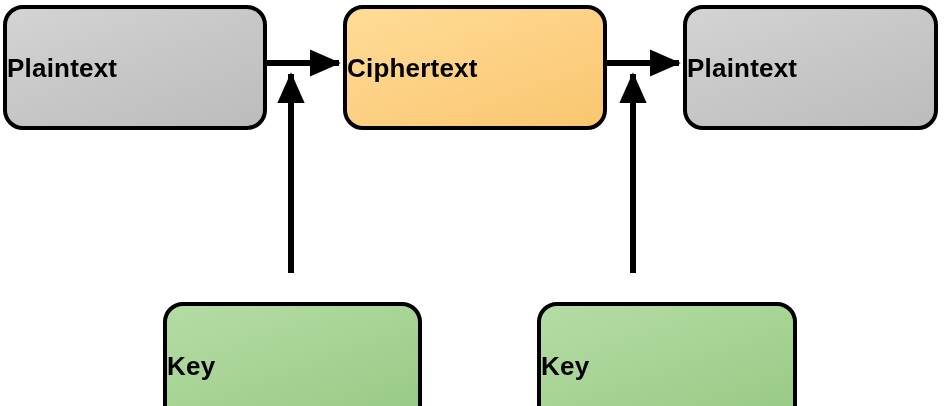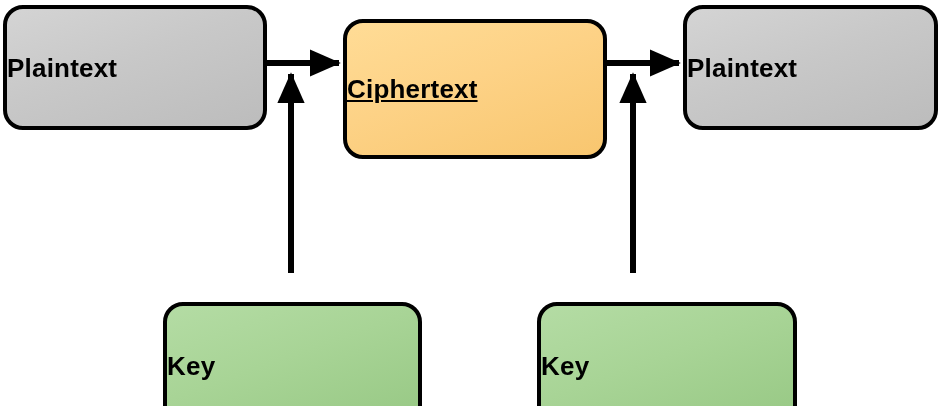--- a/index.html
+++ b/index.html
@@ -81,21 +81,21 @@
 
     <line class="edge-line" x1="291" y1="273" x2="291" y2="74" marker-end="url(#arrowhead-up)"></line>
 
     <line class="edge-line" x1="633" y1="273" x2="633" y2="74" marker-end="url(#arrowhead-up)"></line>
   </svg>
 
   <div class="node node-plaintext" style="left:3px; top:5px; width:264px; height:125px;">
     <span class="node-label">Plaintext</span>
   </div>
 
-  <div class="node node-ciphertext" style="left:343px; top:19px; width:264px; height:140px;text-decoration:underline;">
+  <div class="node node-ciphertext" style="left:343px; top:5px; width:264px; height:125px;">
     <span class="node-label">Ciphertext</span>
   </div>
 
   <div class="node node-plaintext" style="left:683px; top:5px; width:255px; height:125px;">
     <span class="node-label">Plaintext</span>
   </div>
 
   <div class="node node-key" style="left:163px; top:273px; width:259px; height:127px;">
     <span class="node-label">Key</span>
   </div>

